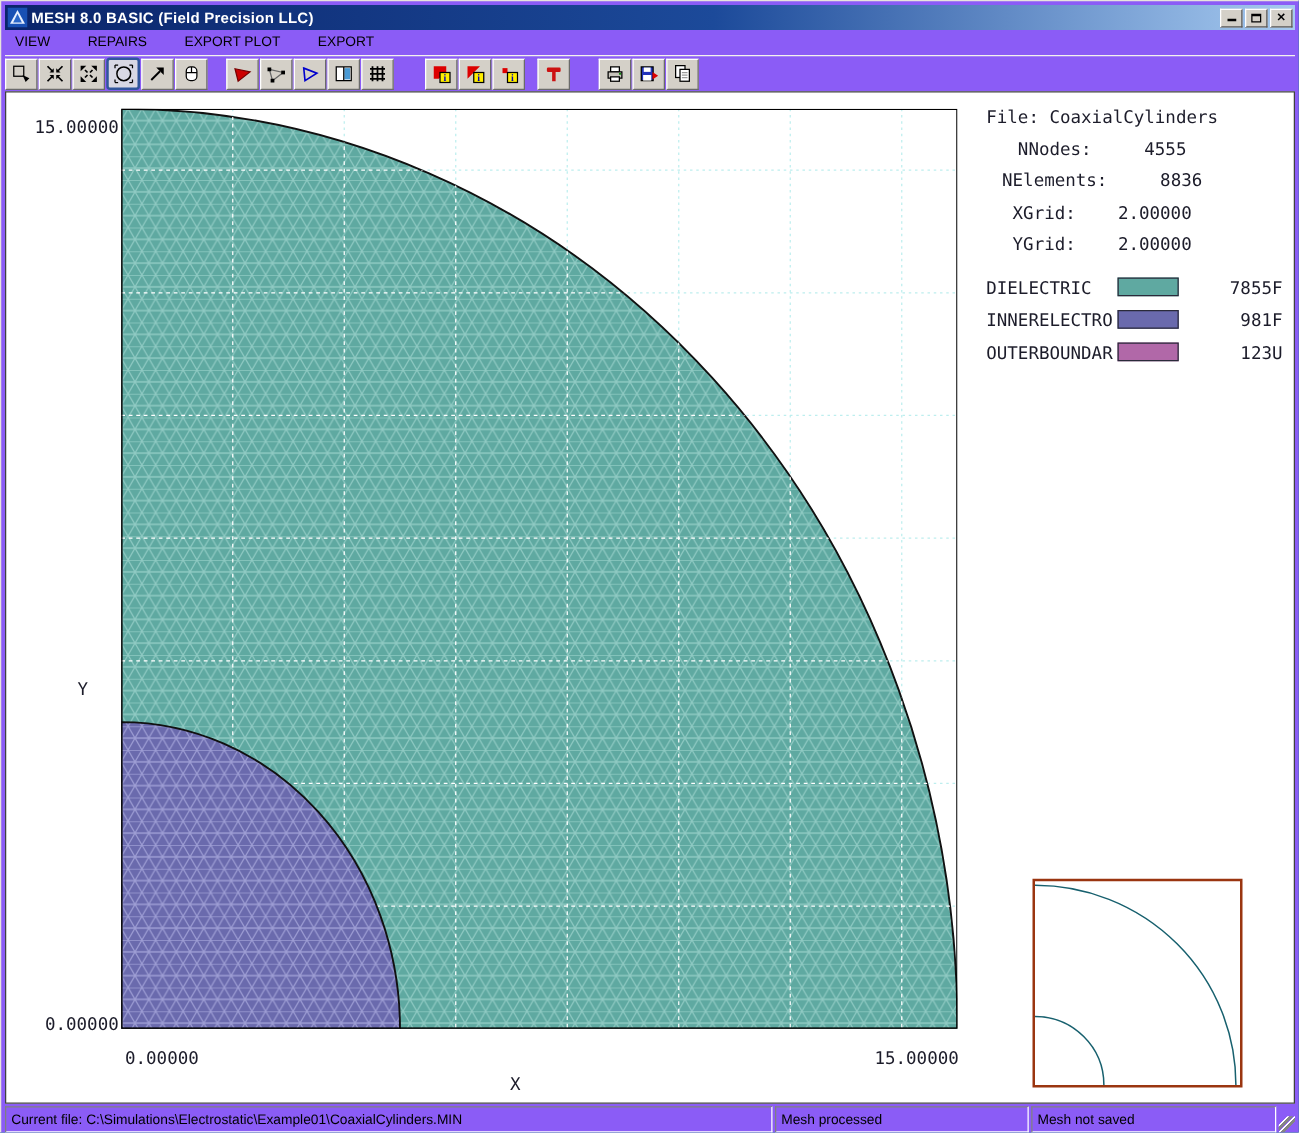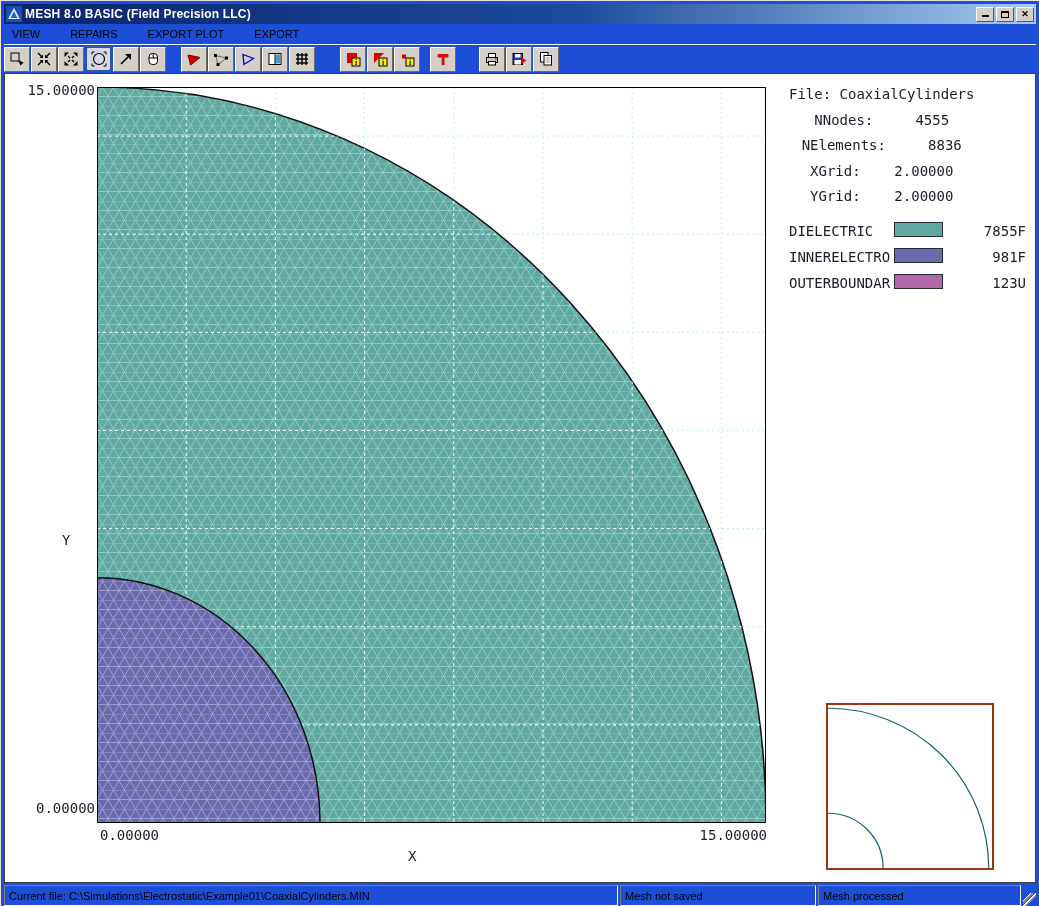--- a/index.html
+++ b/index.html
@@ -1,19 +1,19 @@
 <!DOCTYPE html>
 <html><head>
 <meta charset="utf-8">
 <style>
   html,body{margin:0;padding:0;background:#3a6ea5;}
   *{box-sizing:border-box;}
   .window{
     width:1039px;height:906px;position:relative;
-    background:#1d4ed8;padding:3px;
+    background:#8b5cf6;padding:3px;
     font-family:"Liberation Sans",sans-serif;
     border-top:1px solid #e8e4dc;border-left:1px solid #e8e4dc;
   }
   
   .titlebar{
     height:20px;display:flex;align-items:center;gap:3px;
     background:linear-gradient(90deg,#0a246a 0%,#1c4a9a 55%,#a6caf0 100%);
     padding:0 2px;
   }
   .titlebar .title{
@@ -48,21 +48,21 @@
   }
   .g2{margin-left:14px;} .g3{margin-left:24px;} .g3b{margin-left:9px;} .g4{margin-left:22px;}
   
   .client{
     position:relative;height:810px;background:#fff;margin-top:0;
     border:1px solid #404040;overflow:hidden;
   }
   .plot-svg{position:absolute;left:92px;top:13px;}
   .plot-text{
     position:absolute;font-family:"DejaVu Sans Mono","Liberation Mono",monospace;
-    font-size:14px;color:#1c1c2a;white-space:pre;
+    font-size:14px;color:#1c1c2a;white-space:pre;margin-top:12px;
   }
   .tick-y15{left:18px;top:8px;width:72px;text-align:right;}
   .tick-y0 {left:18px;top:726px;width:72px;text-align:right;}
   .ylab    {left:57px;top:458px;}
   .tick-x0 {left:95px;top:753px;}
   .tick-x15{left:630px;top:753px;width:132px;text-align:right;}
   .xlab    {left:403px;top:774px;}
   .info-panel{position:absolute;left:784px;top:8px;text-align:center;}
   .info-line{
     font-family:"DejaVu Sans Mono","Liberation Mono",monospace;
@@ -386,18 +386,18 @@
     <div class="overview">
       <svg id="ov-svg" width="164" height="163">
           <path d="M160.72,163 A160.72,159.74 0 0 0 0,3.259999999999991" fill="none" stroke="#17606e" stroke-width="1.2"></path>
           <path d="M55.104000000000006,163 A55.104000000000006,54.768 0 0 0 0,108.232" fill="none" stroke="#17606e" stroke-width="1.2"></path>
         </svg>
     </div>
   </div>
 
   <div class="statusbar">
     <div class="status-panel sp1">Current file: C:\Simulations\Electrostatic\Example01\CoaxialCylinders.MIN</div>
+    <div class="status-panel sp2">Mesh processed</div>
     <div class="status-panel sp3">Mesh not saved</div>
-    <div class="status-panel sp2">Mesh processed</div>
     <div class="grip"></div>
   </div>
 
 </div>
 
 </body></html>

